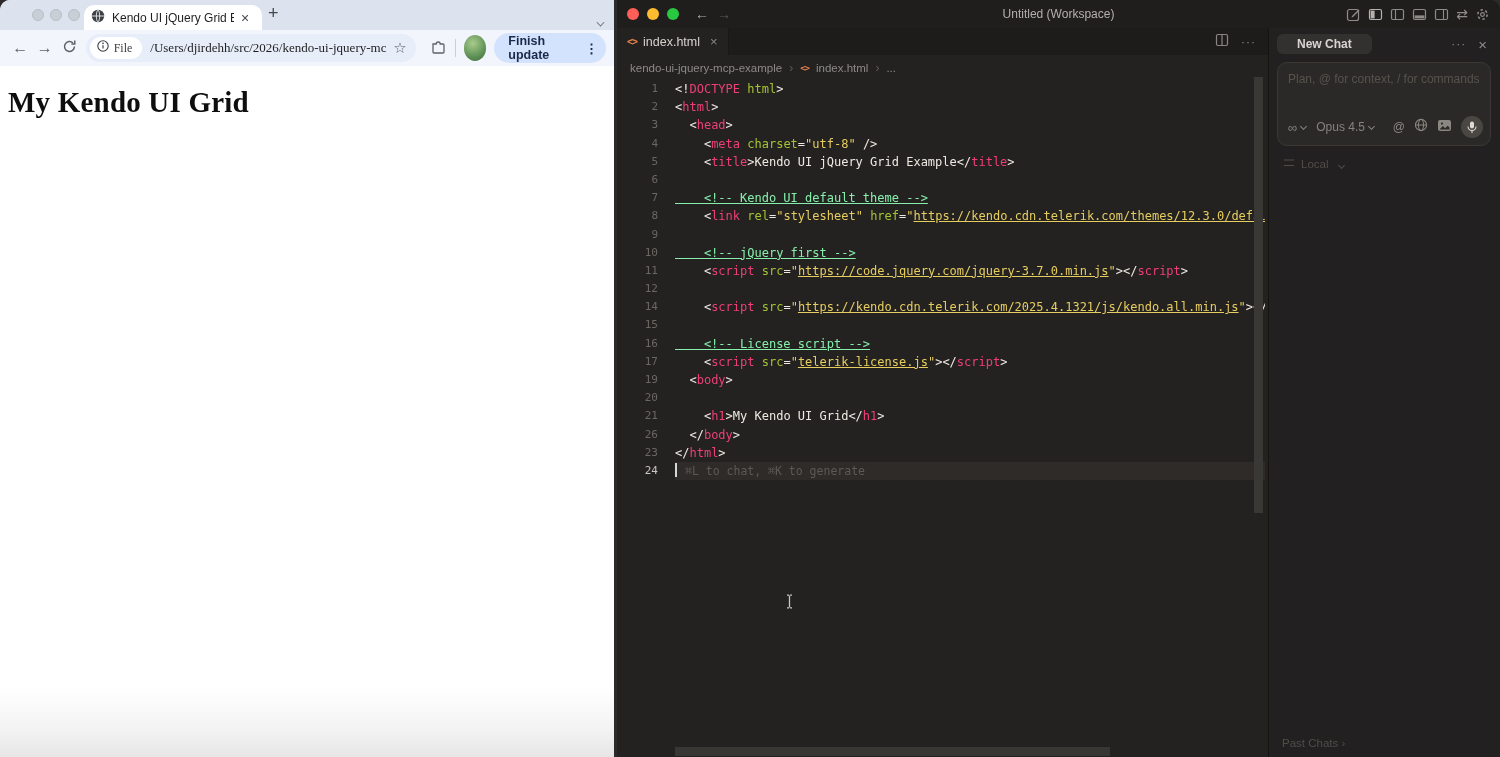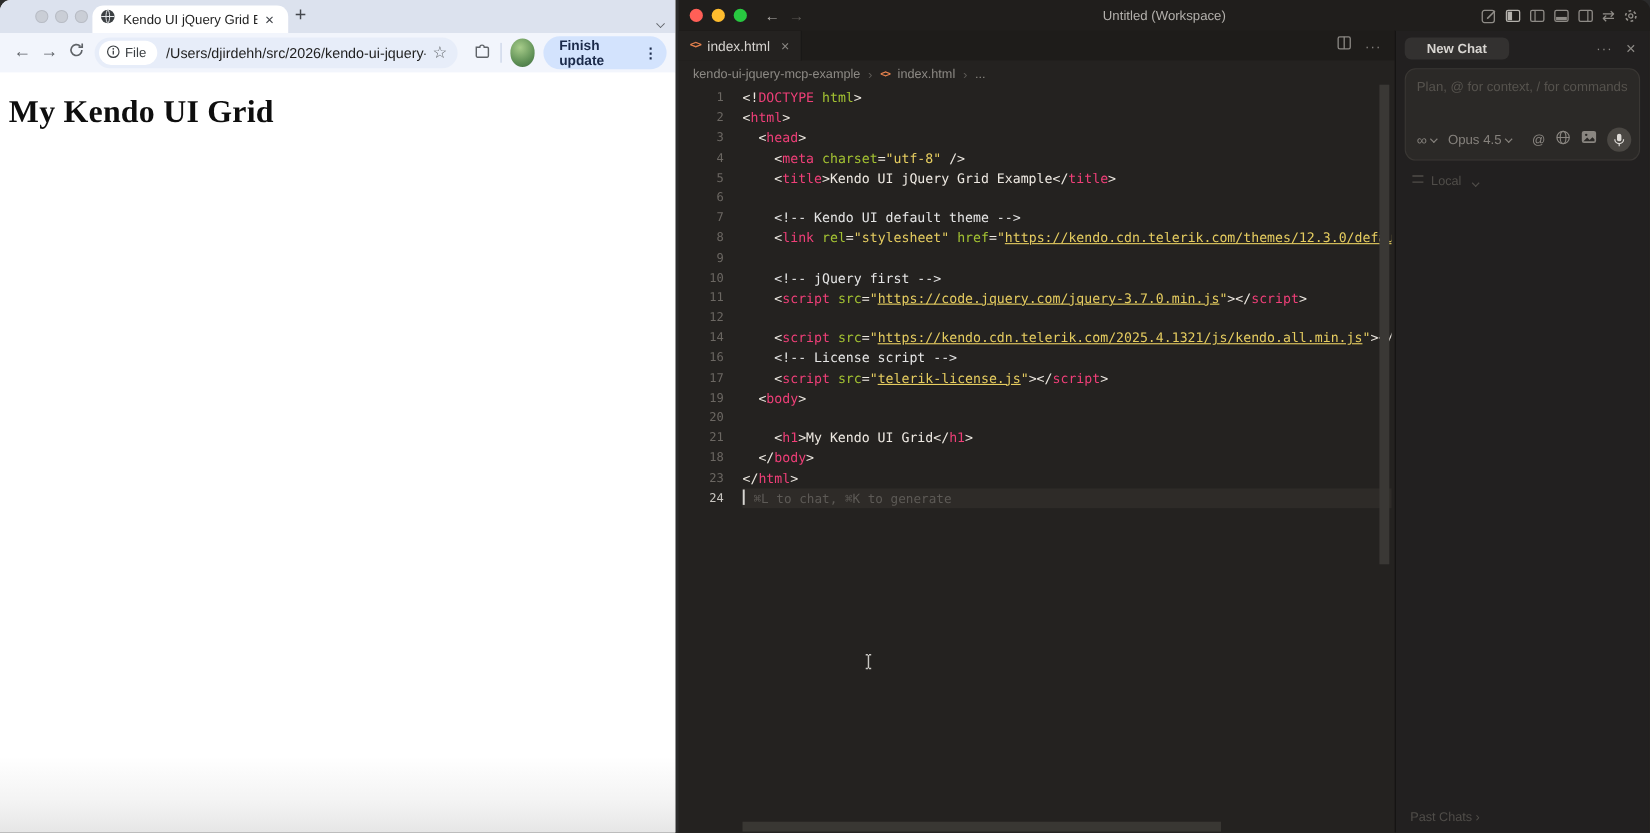--- a/index.html
+++ b/index.html
@@ -21,21 +21,21 @@
   .btab-close { font-size:14px; color:#45484e; line-height:1; }
   .newtab { position:absolute; left:268px; top:3px; font-size:18px; color:#45484e; }
   .strip-chev { position:absolute; right:10px; top:12px; }
   .chev { display:inline-block; width:7px; height:7px; border-right:1.6px solid #5f6368;
           border-bottom:1.6px solid #5f6368; transform:rotate(45deg) scale(.8);
           transform-origin:center; }
   .toolbar { position:relative; height:36px; background:#f2f5fc; display:flex;
              align-items:center; padding:0 8px; }
   .navglyph { font-size:16px; color:#5f6368; width:28px; text-align:center; }
   .addr { width:330px; height:28px; border-radius:14px; background:#e7edf9;
-          display:flex; align-items:center; padding:0 9px 0 4px; margin-left:4px; }
+          display:flex; align-items:center; padding:0 9px 0 4px; margin-left:4px;font-family:Liberation Serif, serif; }
   .filechip { background:#fff; border-radius:11px; height:22px; padding:0 10px 0 7px;
               display:flex; align-items:center; gap:5px; font-size:12px; color:#3c4043; }
   .url { font-size:13px; color:#1f1f1f; margin-left:8px; white-space:nowrap;
          overflow:hidden; flex:1; }
   .star { font-size:15px; color:#5f6368; margin-left:6px; }
   .sep { width:1px; height:18px; background:#c3cfe4; margin:0 8px; }
   .avatar { width:26px; height:26px; border-radius:50%;
             background:radial-gradient(circle at 40% 32%, #a7cc8a, #5e8f55 62%, #3f6b42); }
   .update-pill { margin-left:8px; height:30px; border-radius:15px; background:#d3e3fd;
                  display:flex; align-items:center; padding:0 8px 0 14px;
@@ -81,21 +81,21 @@
   .codewrap { position:absolute; top:52px; left:0; right:0; }
   .code-row { display:flex; height:18.2px; line-height:18.2px;
               font-family:"DejaVu Sans Mono",monospace; font-size:12px; }
   .ln { width:58px; padding-right:17px; text-align:right; color:#6b6762;
         font-size:11px; flex:none; }
   .lc { flex:1; white-space:pre; overflow:hidden; margin-right:3px; }
   .code-row.current .ln { color:#c9c6c1; }
   .code-row.current .lc { background:#2e2b28; }
   .tk-p { color:#eee9e2; } .tk-t { color:#ef3f78; } .tk-a { color:#a3c232; }
   .tk-s { color:#e6cd60; } .tk-u { color:#e6cd60; text-decoration:underline; }
-  .tk-c { color:#e5e5e5; }
+  .tk-c { color:#86efac;text-decoration:underline; }
   .caret { display:inline-block; width:2px; height:14px; background:#d8d6d2;
            vertical-align:middle; margin-top:-2px; }
   .code-ph { color:#5d5a56; margin-left:8px; font-size:11.5px; }
   .vscroll { position:absolute; top:49px; right:5px; width:9px; height:436px;
              background:#3a3835; }
   .hscroll { position:absolute; bottom:1px; left:58px; width:435px; height:9px;
              background:#393733; }
   .ibeam { position:absolute; left:168px; top:566px; }
 
   .chat { width:231px; position:relative; background:#222020; border-left:1px solid #141312; }
@@ -309,41 +309,45 @@
             </div>
             <div class="code-row">
               <span class="ln">12</span>
               <span class="lc"></span>
             </div>
             <div class="code-row">
               <span class="ln">14</span>
               <span class="lc"><span class="tk-p">    &lt;</span><span class="tk-t">script</span><span class="tk-p"> </span><span class="tk-a">src</span><span class="tk-p">=</span><span class="tk-s">"</span><span class="tk-u">https://kendo.cdn.telerik.com/2025.4.1321/js/kendo.all.min.js</span><span class="tk-s">"</span><span class="tk-p">&gt;&lt;/</span></span>
             </div>
             <div class="code-row">
+              <span class="ln">15</span>
+              <span class="lc"></span>
+            </div>
+            <div class="code-row">
               <span class="ln">16</span>
               <span class="lc"><span class="tk-c">    &lt;!-- License script --&gt;</span></span>
             </div>
             <div class="code-row">
               <span class="ln">17</span>
               <span class="lc"><span class="tk-p">    &lt;</span><span class="tk-t">script</span><span class="tk-p"> </span><span class="tk-a">src</span><span class="tk-p">=</span><span class="tk-s">"</span><span class="tk-u">telerik-license.js</span><span class="tk-s">"</span><span class="tk-p">&gt;&lt;/</span><span class="tk-t">script</span><span class="tk-p">&gt;</span></span>
             </div>
             <div class="code-row">
               <span class="ln">19</span>
               <span class="lc"><span class="tk-p">  &lt;</span><span class="tk-t">body</span><span class="tk-p">&gt;</span></span>
             </div>
             <div class="code-row">
               <span class="ln">20</span>
               <span class="lc"></span>
             </div>
             <div class="code-row">
               <span class="ln">21</span>
               <span class="lc"><span class="tk-p">    &lt;</span><span class="tk-t">h1</span><span class="tk-p">&gt;My Kendo UI Grid&lt;/</span><span class="tk-t">h1</span><span class="tk-p">&gt;</span></span>
             </div>
             <div class="code-row">
-              <span class="ln">18</span>
+              <span class="ln">26</span>
               <span class="lc"><span class="tk-p">  &lt;/</span><span class="tk-t">body</span><span class="tk-p">&gt;</span></span>
             </div>
             <div class="code-row">
               <span class="ln">23</span>
               <span class="lc"><span class="tk-p">&lt;/</span><span class="tk-t">html</span><span class="tk-p">&gt;</span></span>
             </div>
             <div class="code-row current">
               <span class="ln">24</span>
               <span class="lc"><span class="caret"></span><span class="code-ph">⌘L to chat, ⌘K to generate</span></span>
             </div>

